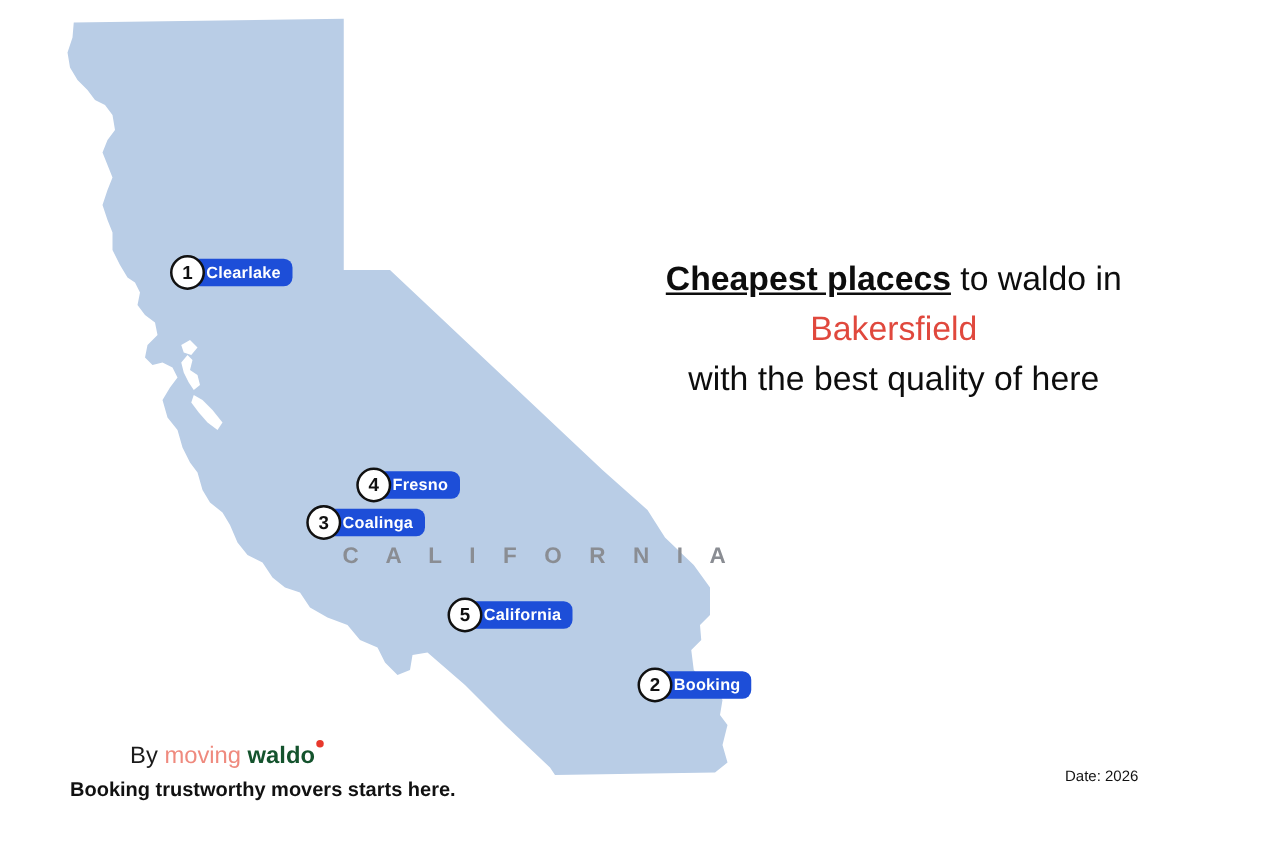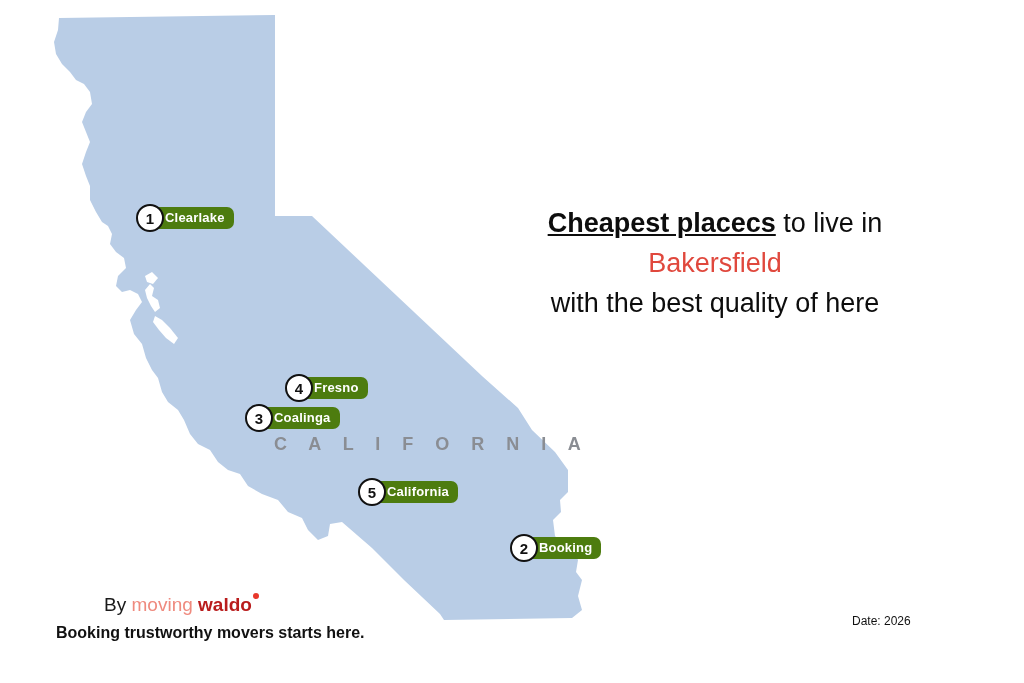--- a/index.html
+++ b/index.html
@@ -57,21 +57,21 @@
     height: 28px;
     white-space: nowrap;
   }
   .marker-pill {
     position: absolute;
     left: 11px;
     top: 3px;
     height: 22px;
     display: flex;
     align-items: center;
-    background: #4d7c0f;
+    background: #1d4ed8;
     border-radius: 7px;
     padding: 0 9px 0 18px;
     box-sizing: border-box;
   }
   .marker-pill-text {
     font-size: 13px;
     font-weight: bold;
     color: #ffffff;
     letter-spacing: 0.2px;
     line-height: 1;
@@ -131,21 +131,21 @@
   }
   .brand-by {
     color: #1a1a1a;
     font-weight: normal;
   }
   .brand-moving {
     color: #ef8a7e;
     font-weight: normal;
   }
   .brand-waldo {
-    color: #b91c1c;
+    color: #14532d;
     font-weight: bold;
   }
   .brand-dot {
     display: inline-block;
     width: 6px;
     height: 6px;
     border-radius: 50%;
     background: #e8382c;
     vertical-align: super;
     position: relative;
@@ -325,21 +325,21 @@
 
   <div class="marker" id="marker-4" style="left: 510px; top: 534px;">
     <div class="marker-pill">
       <span class="marker-pill-text">Booking</span>
     </div>
     <div class="marker-circle">2</div>
   </div>
 
   <div id="title-block">
     <div class="title-line">
-      <span class="title-strong">Cheapest placecs</span><span> to live in</span>
+      <span class="title-strong">Cheapest placecs</span><span> to waldo in</span>
     </div>
     <div class="title-line title-accent">Bakersfield</div>
     <div class="title-line">with the best quality of here</div>
   </div>
 
   <div id="brand">
     <div id="brand-line">
       <span class="brand-by">By</span><span>&nbsp;</span><span class="brand-moving">moving</span><span>&nbsp;</span><span class="brand-waldo">waldo</span><span class="brand-dot"></span>
     </div>
     <div id="brand-tagline">Booking trustworthy movers starts here.</div>

